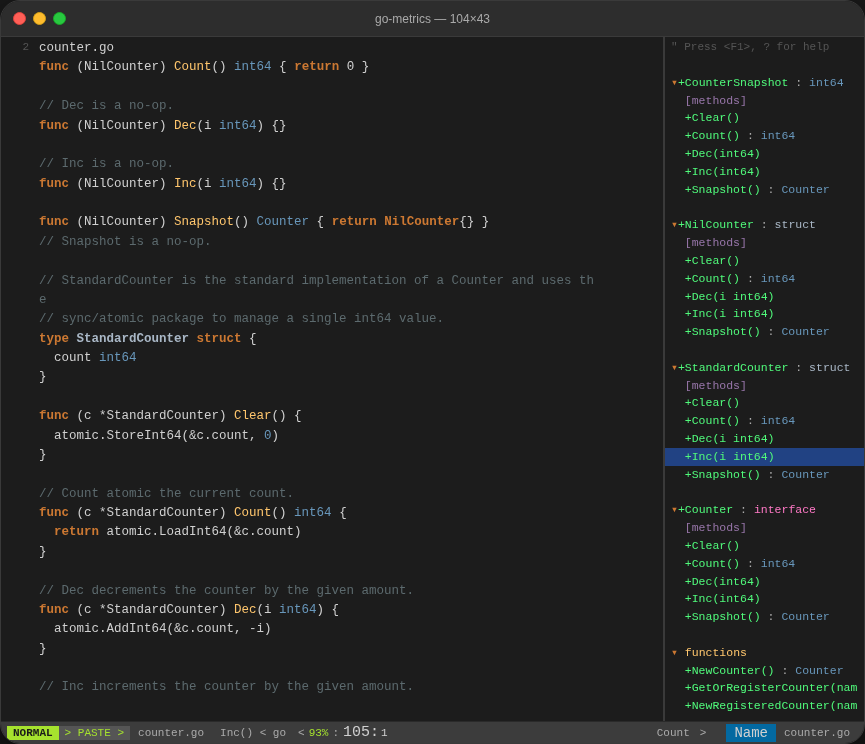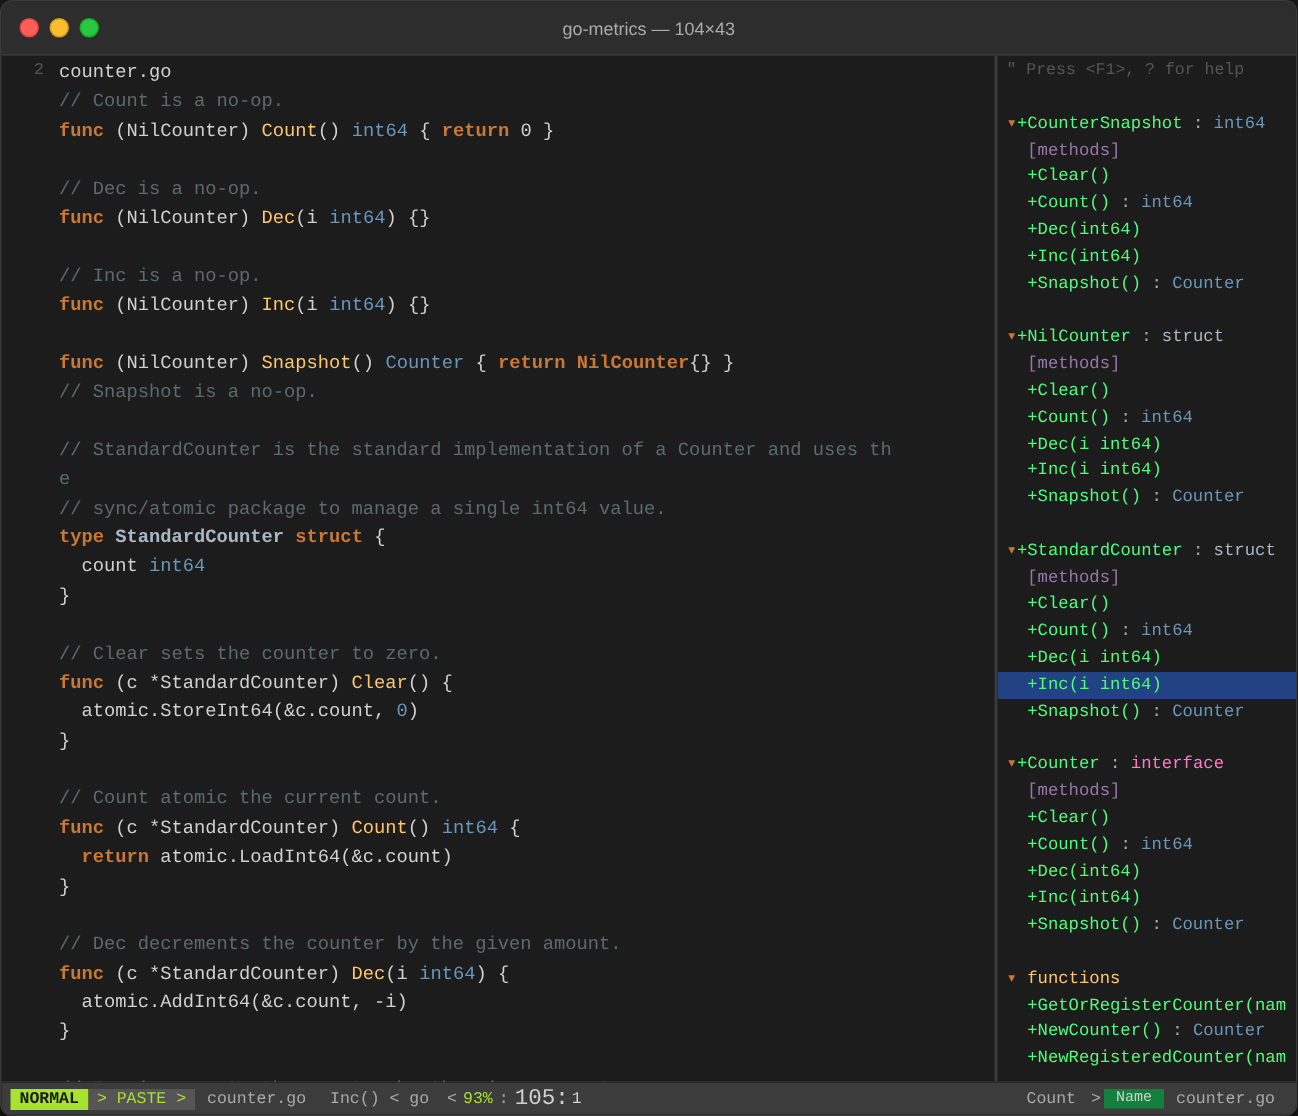--- a/index.html
+++ b/index.html
@@ -8,21 +8,21 @@
       display: flex;
       justify-content: center;
       align-items: center;
       min-height: 100vh;
       font-family: 'Courier New', Courier, monospace;
     }
     .window {
       width: 865px;
       height: 744px;
       background: #1c1c1c;
-      border-radius: 8px;
+      border-radius: 20px;
       border: 1px solid #3a3a3a;
       overflow: hidden;
       display: flex;
       flex-direction: column;
       box-shadow: 0 20px 60px rgba(0,0,0,0.8);
     }
     .titlebar {
       background: #2d2d2d;
       height: 36px;
       display: flex;
@@ -167,24 +167,25 @@
       gap: 0;
       align-items: center;
     }
     .status-tagbar {
       background: #3c3c3c;
       color: #aaa;
       padding: 1px 8px;
       font-size: 11px;
     }
     .status-name {
-      background: #15803d;
+      background: #0369a1;
       color: #d0d0d0;
       padding: 1px 8px;
-      font-size: 10px;
+      font-size: 14px;
+      margin-left: 18px;
     }
     .status-file {
       background: #3c3c3c;
       color: #aaa;
       padding: 1px 8px;
       font-size: 11px;
     }
   </style>
 </head>
 <body>
@@ -203,24 +204,20 @@
   <div class="main-area">
 
     <div class="editor-pane">
       <div class="code-area">
 
         <div class="code-line">
           <span class="line-num">2</span>
           <span class="code-content"><span class="c-white">counter.go</span></span>
         </div>
 
-        <div class="code-line">
-          <span class="line-num"></span>
-          <span class="code-content c-comment">// Count is a no-op.</span>
-        </div>
 
         <div class="code-line">
           <span class="line-num"></span>
           <span class="code-content"><span class="c-keyword">func</span> <span class="c-white">(NilCounter) </span><span class="c-func">Count</span><span class="c-white">() </span><span class="c-type">int64</span><span class="c-white"> { </span><span class="c-keyword">return</span><span class="c-white"> 0 }</span></span>
         </div>
 
         <div class="code-line"><span class="line-num"></span><span class="code-content"> </span></div>
 
         <div class="code-line">
           <span class="line-num"></span>
@@ -280,24 +277,20 @@
           <span class="line-num"></span>
           <span class="code-content"><span class="c-white">  count </span><span class="c-type">int64</span></span>
         </div>
         <div class="code-line">
           <span class="line-num"></span>
           <span class="code-content c-white">}</span>
         </div>
 
         <div class="code-line"><span class="line-num"></span><span class="code-content"> </span></div>
 
-        <div class="code-line">
-          <span class="line-num"></span>
-          <span class="code-content c-comment">// Clear sets the counter to zero.</span>
-        </div>
 
         <div class="code-line">
           <span class="line-num"></span>
           <span class="code-content"><span class="c-keyword">func</span> <span class="c-white">(c *StandardCounter) </span><span class="c-func">Clear</span><span class="c-white">() {</span></span>
         </div>
         <div class="code-line">
           <span class="line-num"></span>
           <span class="code-content"><span class="c-white">  atomic.StoreInt64(&amp;c.count, </span><span class="c-number">0</span><span class="c-white">)</span></span>
         </div>
         <div class="code-line">
@@ -391,22 +384,22 @@
         <div class="tag-line"><span style="color:#cc7832;">▾</span><span style="color:#50fa7b;">+Counter</span><span style="color:#aaa;"> : </span><span style="color:#ff79c6;">interface</span></div>
         <div class="tag-line"><span style="color:#9876aa;">  [methods]</span></div>
         <div class="tag-line"><span style="color:#50fa7b;">  +Clear()</span></div>
         <div class="tag-line"><span style="color:#50fa7b;">  +Count()</span><span style="color:#aaa;"> : </span><span style="color:#6897bb;">int64</span></div>
         <div class="tag-line"><span style="color:#50fa7b;">  +Dec(int64)</span></div>
         <div class="tag-line"><span style="color:#50fa7b;">  +Inc(int64)</span></div>
         <div class="tag-line"><span style="color:#50fa7b;">  +Snapshot()</span><span style="color:#aaa;"> : </span><span style="color:#6897bb;">Counter</span></div>
         <div class="tag-line"> </div>
 
         <div class="tag-line"><span style="color:#cc7832;">▾ </span><span style="color:#ffc66d;">functions</span></div>
+        <div class="tag-line"><span style="color:#50fa7b;">  +NewCounter()</span><span style="color:#aaa;"> : </span><span style="color:#6897bb;">Counter</span></div>
         <div class="tag-line"><span style="color:#50fa7b;">  +GetOrRegisterCounter(nam</span></div>
-        <div class="tag-line"><span style="color:#50fa7b;">  +NewCounter()</span><span style="color:#aaa;"> : </span><span style="color:#6897bb;">Counter</span></div>
         <div class="tag-line"><span style="color:#50fa7b;">  +NewRegisteredCounter(nam</span></div>
       </div>
     </div>
   </div>
 
   <div class="statusbar">
     <span class="status-mode">NORMAL</span>
     <span class="status-sep"> &gt; PASTE &gt;</span>
     <span class="status-text">counter.go</span>
     <span class="status-text">Inc() &lt; go</span>

